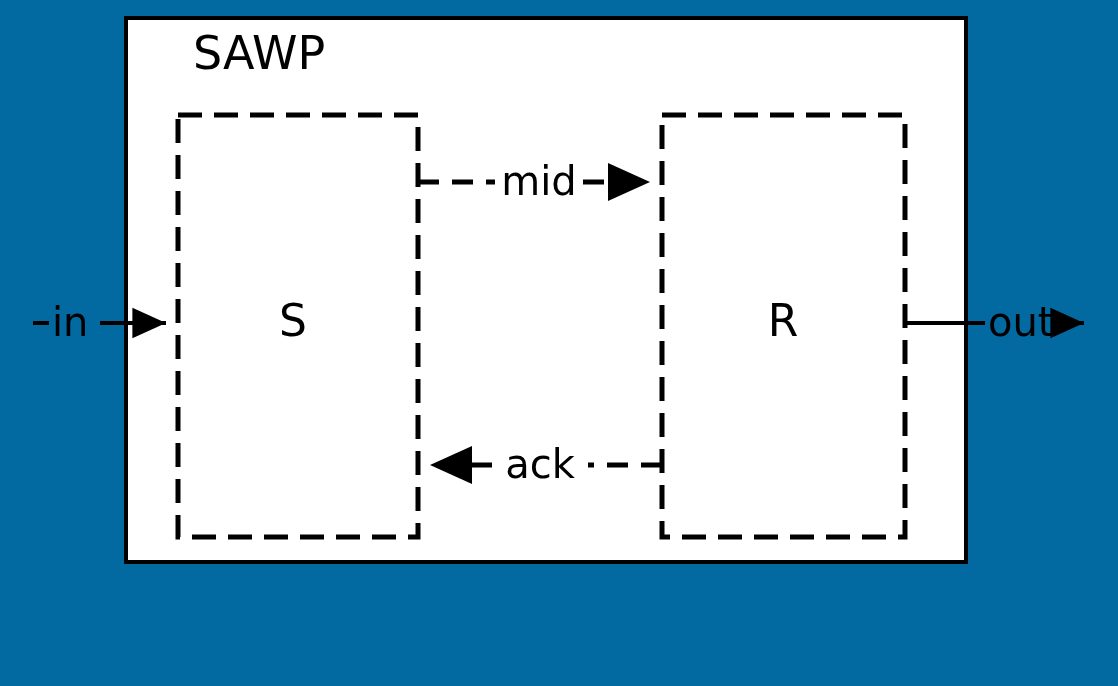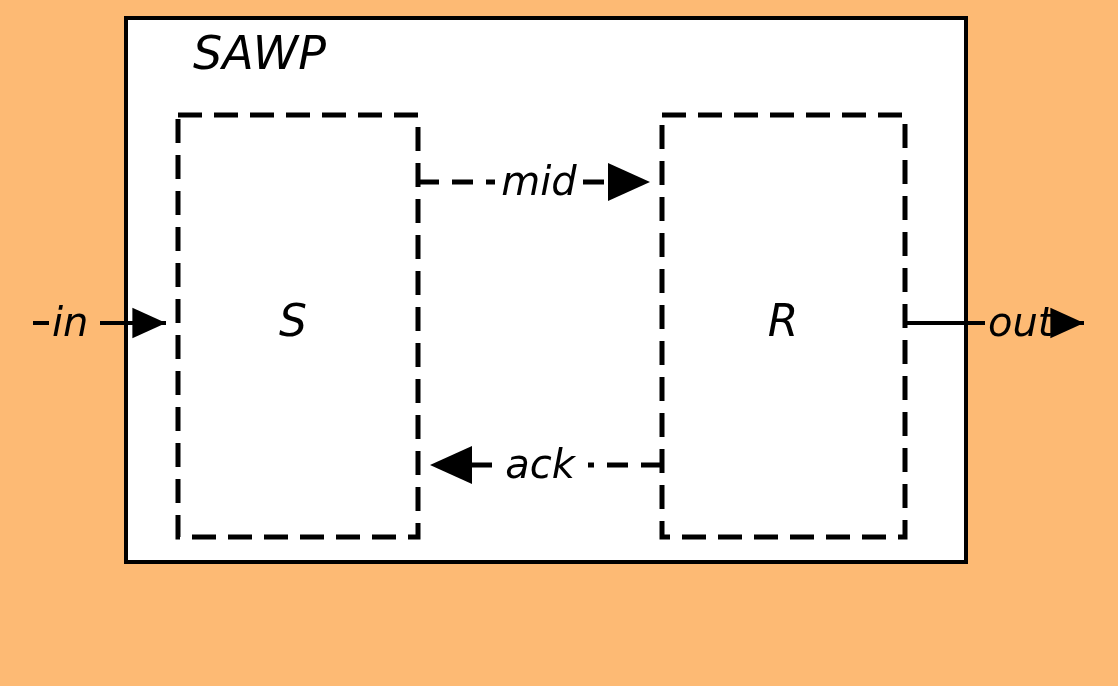--- a/index.html
+++ b/index.html
@@ -10,22 +10,21 @@
   body {
     width: 1118px;
     height: 686px;
     font-family: "DejaVu Sans", sans-serif;
     overflow: hidden;
   }
   #diagram-root {
     position: relative;
     width: 1118px;
     height: 686px;
-    background: #fdba74;
-    font-style: italic;
+    background: #0369a1;
   }
   svg#sawp-svg {
     display: block;
     width: 1118px;
     height: 686px;
   }
   .diagram-label {
     font-family: "DejaVu Sans", sans-serif;
     fill: #000000;
     dominant-baseline: middle;

